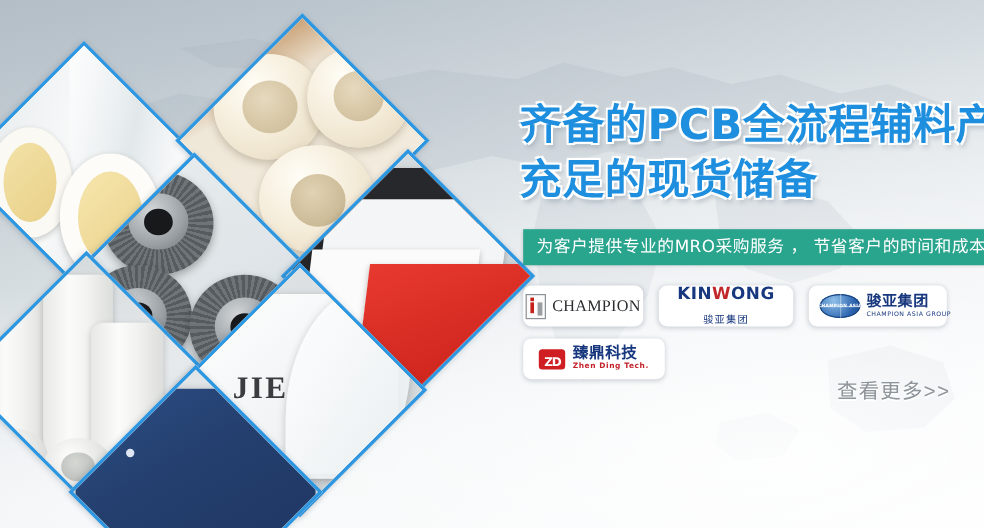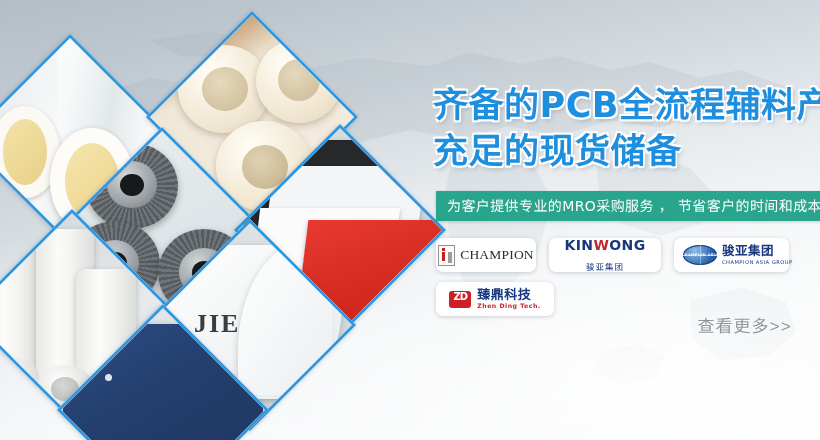--- a/index.html
+++ b/index.html
@@ -196,21 +196,21 @@
   .ca-globe::before{content:"";position:absolute;left:0;right:0;top:50%;height:1px;background:rgba(255,255,255,.5);}
   .ca-globe::after{content:"";position:absolute;left:50%;top:0;bottom:0;width:1px;background:rgba(255,255,255,.35);}
   .ca-txt{display:flex;flex-direction:column;line-height:1;}
   .ca-cn{font-size:12.5px;font-weight:bold;color:#17377e;letter-spacing:.5px;
     font-family:"DejaVu Sans","Liberation Sans",sans-serif;}
   .ca-en{font-size:5.2px;color:#17377e;letter-spacing:.45px;margin-top:2px;
     font-family:"DejaVu Sans","Liberation Sans",sans-serif;white-space:nowrap;}
 
   .logo-zhending{width:118px;gap:6px;}
   .zd-mark{width:22px;height:17px;border-radius:3px;background:#cf1f22;flex:none;
-    display:flex;align-items:flex-start;justify-content:center;}
+    display:flex;align-items:flex-end;justify-content:center;}
   .zd-mark span{color:#fff;font-size:10px;font-weight:bold;letter-spacing:-1px;
     font-family:"DejaVu Sans",sans-serif;}
   .zd-txt{display:flex;flex-direction:column;line-height:1;}
   .zd-cn{font-size:13px;font-weight:bold;color:#17377e;letter-spacing:.5px;
     font-family:"DejaVu Sans","Liberation Sans",sans-serif;}
   .zd-en{font-size:6.2px;font-weight:bold;color:#c3212a;letter-spacing:.5px;margin-top:2px;
     font-family:"DejaVu Sans","Liberation Sans",sans-serif;white-space:nowrap;}
 
   .more{
     position:absolute;right:28px;top:312px;

